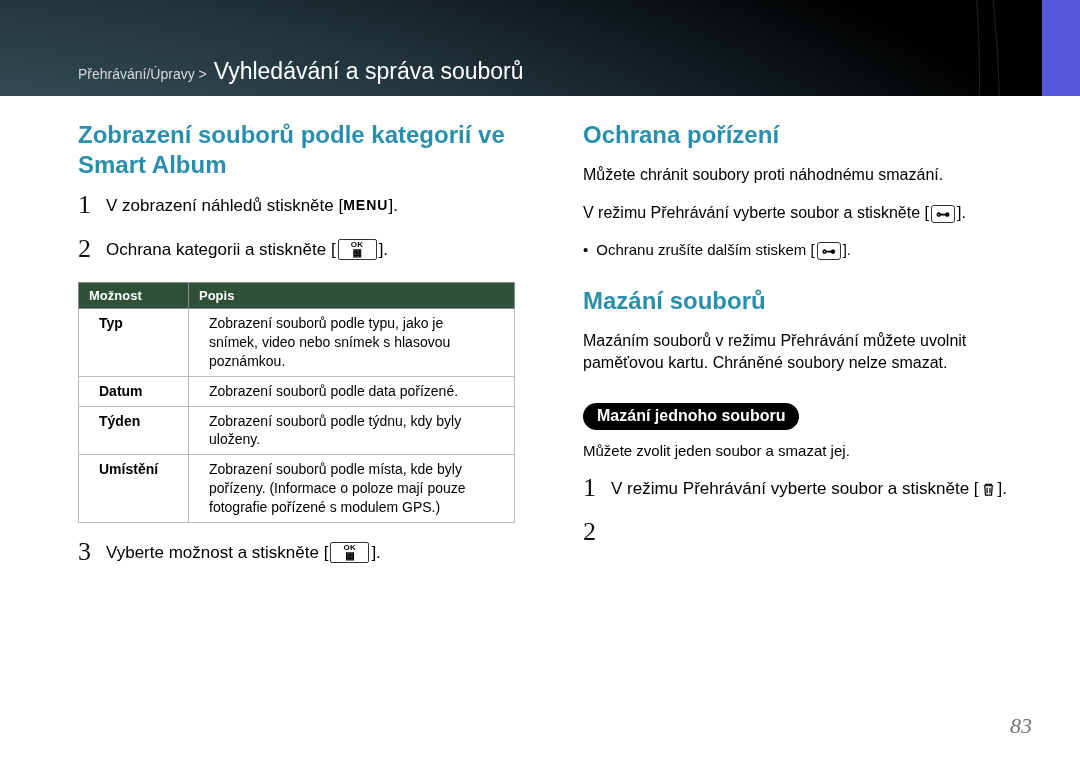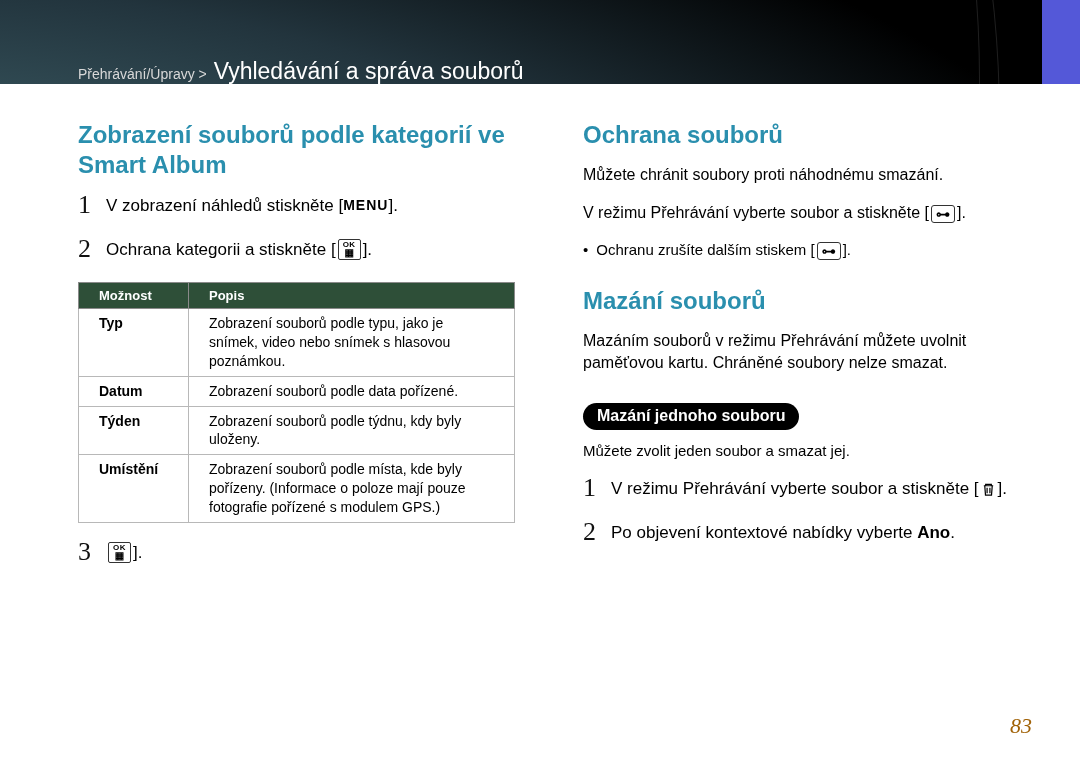--- a/index.html
+++ b/index.html
@@ -7,21 +7,21 @@
     width: 1080px;
     height: 765px;
     font-family: Arial, Helvetica, sans-serif;
     background: #fff;
     position: relative;
     overflow: hidden;
   }
   .header-band {
     position: absolute;
     top: 0; left: 0; right: 0;
-    height: 84px;
+    height: 96px;
     background: radial-gradient(ellipse 1400px 600px at -200px 400px, rgba(60,120,125,0.9) 0%, rgba(30,70,80,0.85) 35%, rgba(10,30,40,0.9) 70%, #000 100%);
     overflow: hidden;
   }
   .header-shade {
     position: absolute;
     top: 0; right: 0;
     width: 38px; height: 100%;
     background: #5458d8;
   }
   .header-arc {
@@ -81,21 +81,21 @@
   .step-text { flex: 1; }
   .icon-ok {
     display: inline-flex;
     flex-direction: column;
     align-items: center;
     border: 1px solid #333;
     border-radius: 2px;
     font-size: 8px;
     font-weight: bold;
     line-height: 1;
-    padding: 1px 4px;
+    padding: 1px 12px;
     margin: 0 2px;
     vertical-align: middle;
     position: relative;
     top: -1px;
   }
   .icon-ok span:first-child { letter-spacing: 0.5px; }
   .icon-ok span:last-child { font-size: 10px; margin-top: -1px; }
   .icon-key {
     display: inline-block;
     font-family: Arial, sans-serif;
@@ -126,21 +126,21 @@
     border-collapse: collapse;
     width: 100%;
     margin: 4px 0 18px 0;
     font-size: 14px;
   }
   table.opts th {
     background: #2e4f38;
     color: #fff;
     text-align: left;
     font-weight: bold;
-    padding: 5px 20px;
+    padding: 5px 10px;
     border: 1px solid #8a8a8a;
     font-size: 13px;
   }
   table.opts td {
     border: 1px solid #b8b8b8;
     padding: 5px 20px;
     vertical-align: top;
     color: #000;
     line-height: 1.35;
   }
@@ -169,21 +169,21 @@
     padding: 4px 14px 5px 14px;
     margin: 12px 0 10px 0;
   }
   .page-num {
     position: absolute;
     right: 48px;
     bottom: 26px;
     font-size: 22px;
     font-style: italic;
     font-family: Georgia, serif;
-    color: #a16207;
+    color: #737373;
   }
 </style>
 </head>
 <body>
 
 <div class="header-band">
   <div class="header-arc"></div>
   <div class="header-arc a2"></div>
   <div class="header-shade"></div>
   <div class="breadcrumb">
@@ -234,30 +234,30 @@
       <tr>
         <td class="k">Umístění</td>
         <td>Zobrazení souborů podle místa, kde byly pořízeny. (Informace o poloze mají pouze fotografie pořízené s modulem GPS.)</td>
       </tr>
     </tbody>
       </table>
 
     <div class="step">
       <span class="step-num">3</span>
       <span class="step-text">
-        <span class="icon-ok">
+        <span>Vyberte možnost a stiskněte [</span><span class="icon-ok">
             <span>OK</span>
             <span>▦</span>
           </span><span>].</span>
       </span>
     </div>
   </div>
 
   <div class="col">
-    <h2>Ochrana souborů</h2>
+    <h2>Ochrana pořízení</h2>
     <p class="para">Můžete chránit soubory proti náhodnému smazání.</p>
 
     <p class="para">
       <span>V režimu Přehrávání vyberte soubor a stiskněte [</span><span class="icon-key">⊶</span><span>].</span>
     </p>
     <div class="bullet">
       <span>
         <span>Ochranu zrušíte dalším stiskem [</span><span class="icon-key">⊶</span><span>].</span>
       </span>
     </div>
@@ -271,20 +271,17 @@
     <div class="step">
       <span class="step-num">1</span>
       <span class="step-text">
         <span>V režimu Přehrávání vyberte soubor a stiskněte [</span><svg class="icon-trash" viewBox="0 0 16 16">
             <path fill="none" stroke="#000" stroke-width="1.3" d="M3 4h10M5 4V2.5h6V4M4 4l.8 10h6.4L12 4M6.5 6v6M9.5 6v6"></path>
           </svg><span>].</span>
       </span>
     </div>
     <div class="step">
       <span class="step-num">2</span>
-      <span class="step-text">
-        <span>Po objevení kontextové nabídky vyberte </span><b>Ano</b><span>.</span>
-      </span>
     </div>
   </div>
 </div>
 
 <div class="page-num">83</div>
 
 </body></html>

